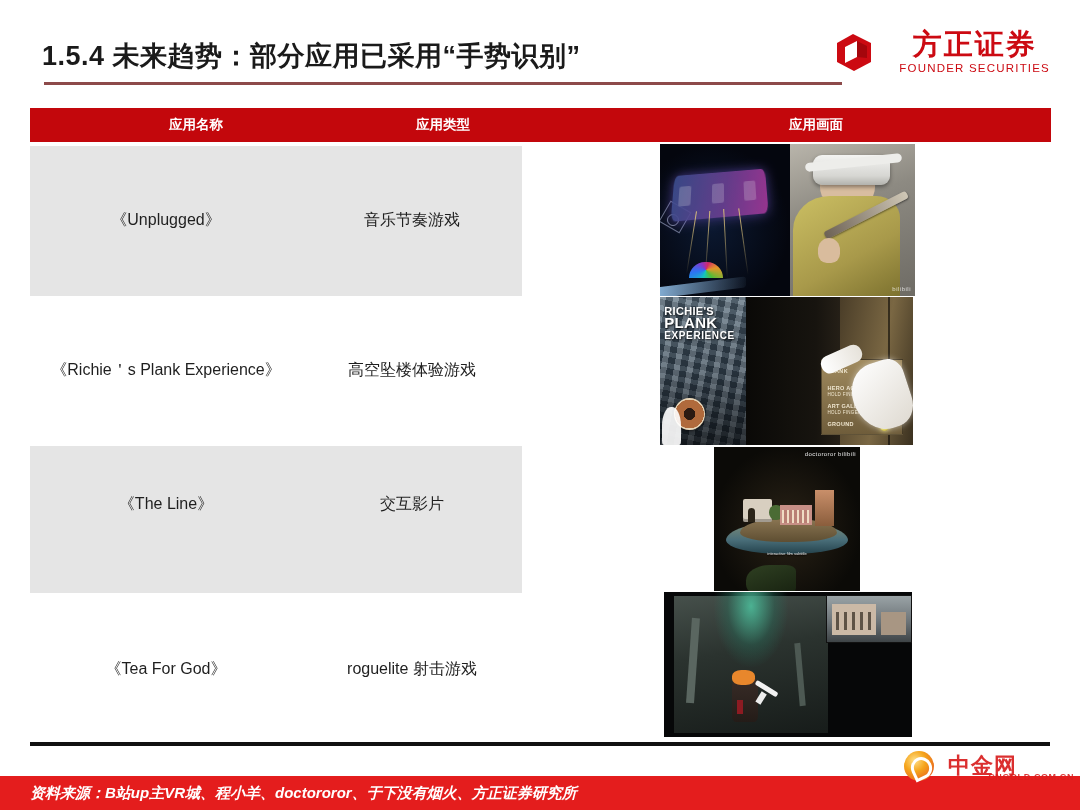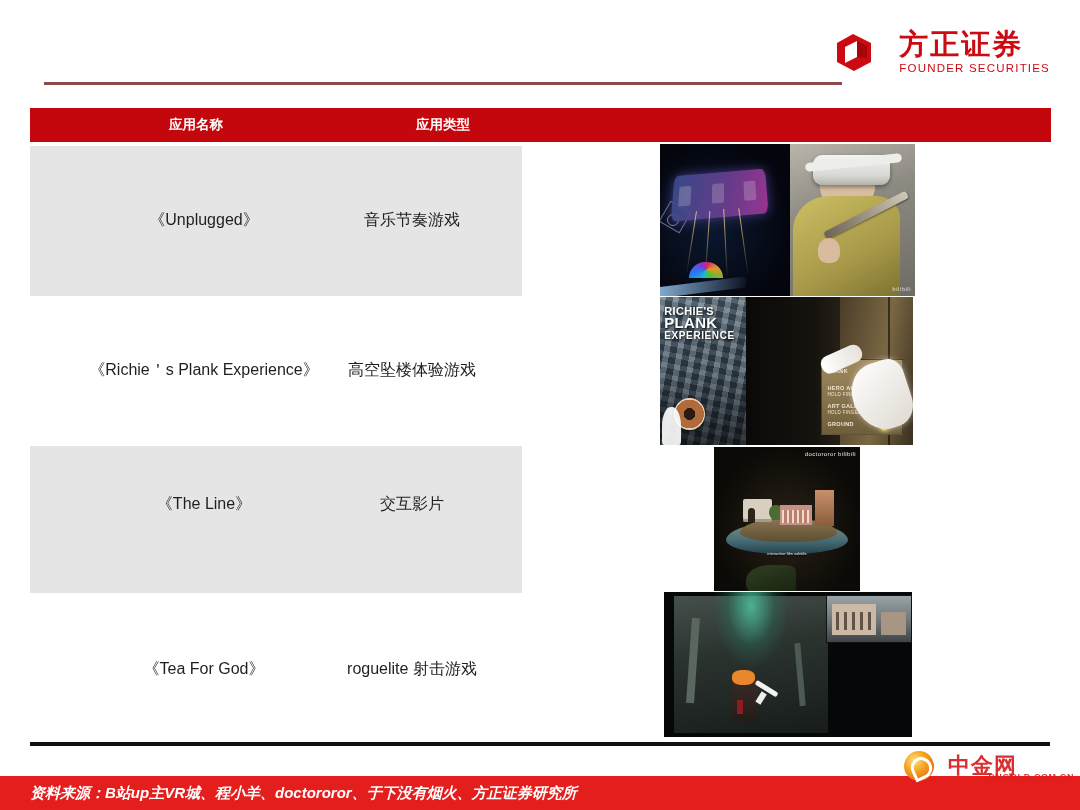--- a/index.html
+++ b/index.html
@@ -19,21 +19,21 @@
     letter-spacing:.5px;white-space:nowrap;
   }
   .title-rule{
     position:absolute;left:44px;top:82px;width:798px;height:3px;
     background:#8d4a4a;
   }
 
   
   .logo{
     position:absolute;right:30px;top:30px;
-    display:flex;align-items:center;gap:24px;
+    display:flex;align-items:center;gap:24px;text-align:center;
   }
   .logo-mark{
     width:42px;height:42px;position:relative;flex:0 0 auto;
   }
   .logo-text{display:flex;flex-direction:column;line-height:1;}
   .logo-cn{
     font-size:29px;font-weight:700;color:#cc0a12;letter-spacing:2px;
   }
   .logo-en{
     font-size:11.5px;font-weight:400;color:#cc0a12;letter-spacing:1.2px;
@@ -58,21 +58,21 @@
     position:absolute;left:30px;width:492px;background:#e5e5e5;
   }
   .band-1{top:146px;height:150px;}
   .band-3{top:446px;height:147px;}
 
   
   .cell{
     position:absolute;text-align:center;color:#1f1f1f;font-size:16px;
     white-space:nowrap;
   }
-  .col-name{left:30px;width:272px;padding-left:38px;}
+  .col-name{left:30px;width:272px;}
   .col-type{left:302px;width:220px;}
 
   .r1{top:210px;}
   .r2{top:360px;}
   .r3{top:494px;}
   .r4{top:659px;}
 
   
   .shot{position:absolute;overflow:hidden;background:#f0abfc;}
   .shot-1{left:660px;top:144px;width:255px;height:152px;}
@@ -220,39 +220,41 @@
   .wm-url{position:absolute;right:6px;top:24px;font-size:9px;font-weight:700;color:#d81e1e;letter-spacing:.6px;opacity:.9;}
   .wm-bar{position:absolute;left:0;bottom:0;width:180px;height:22px;
     background:linear-gradient(90deg,#e8413f,#c2171a);
     color:#fff;font-size:11px;letter-spacing:6px;text-align:center;line-height:22px;font-weight:600;}
 </style>
 </head>
 <body>
 
 <div class="slide">
 
+  <div class="title">1.5.4 未来趋势：部分应用已采用“手势识别”</div>
   <div class="title-rule"></div>
 
   <div class="logo">
     <div class="logo-mark">
       <svg viewBox="0 0 42 42" width="42" height="42" aria-hidden="true">
         <polygon points="4,12 20,3 38,12 38,31 21,40 4,31" fill="#cc0a12"></polygon>
         <polygon points="12,16 24,10 24,26 12,32" fill="#ffffff"></polygon>
         <polygon points="24,10 34,15 34,27 24,26" fill="#a4060c"></polygon>
       </svg>
     </div>
     <div class="logo-text">
       <span class="logo-cn">方正证券</span>
       <span class="logo-en">FOUNDER SECURITIES</span>
     </div>
   </div>
 
   <div class="thead">
     <div class="th th-name">应用名称</div>
     <div class="th th-type">应用类型</div>
+    <div class="th th-shot">应用画面</div>
   </div>
 
   <div class="band band-1"></div>
   <div class="band band-3"></div>
 
   <div class="cell col-name r1">《Unplugged》</div>
   <div class="cell col-type r1">音乐节奏游戏</div>
 
   <div class="cell col-name r2">《Richie＇s Plank Experience》</div>
   <div class="cell col-type r2">高空坠楼体验游戏</div>

